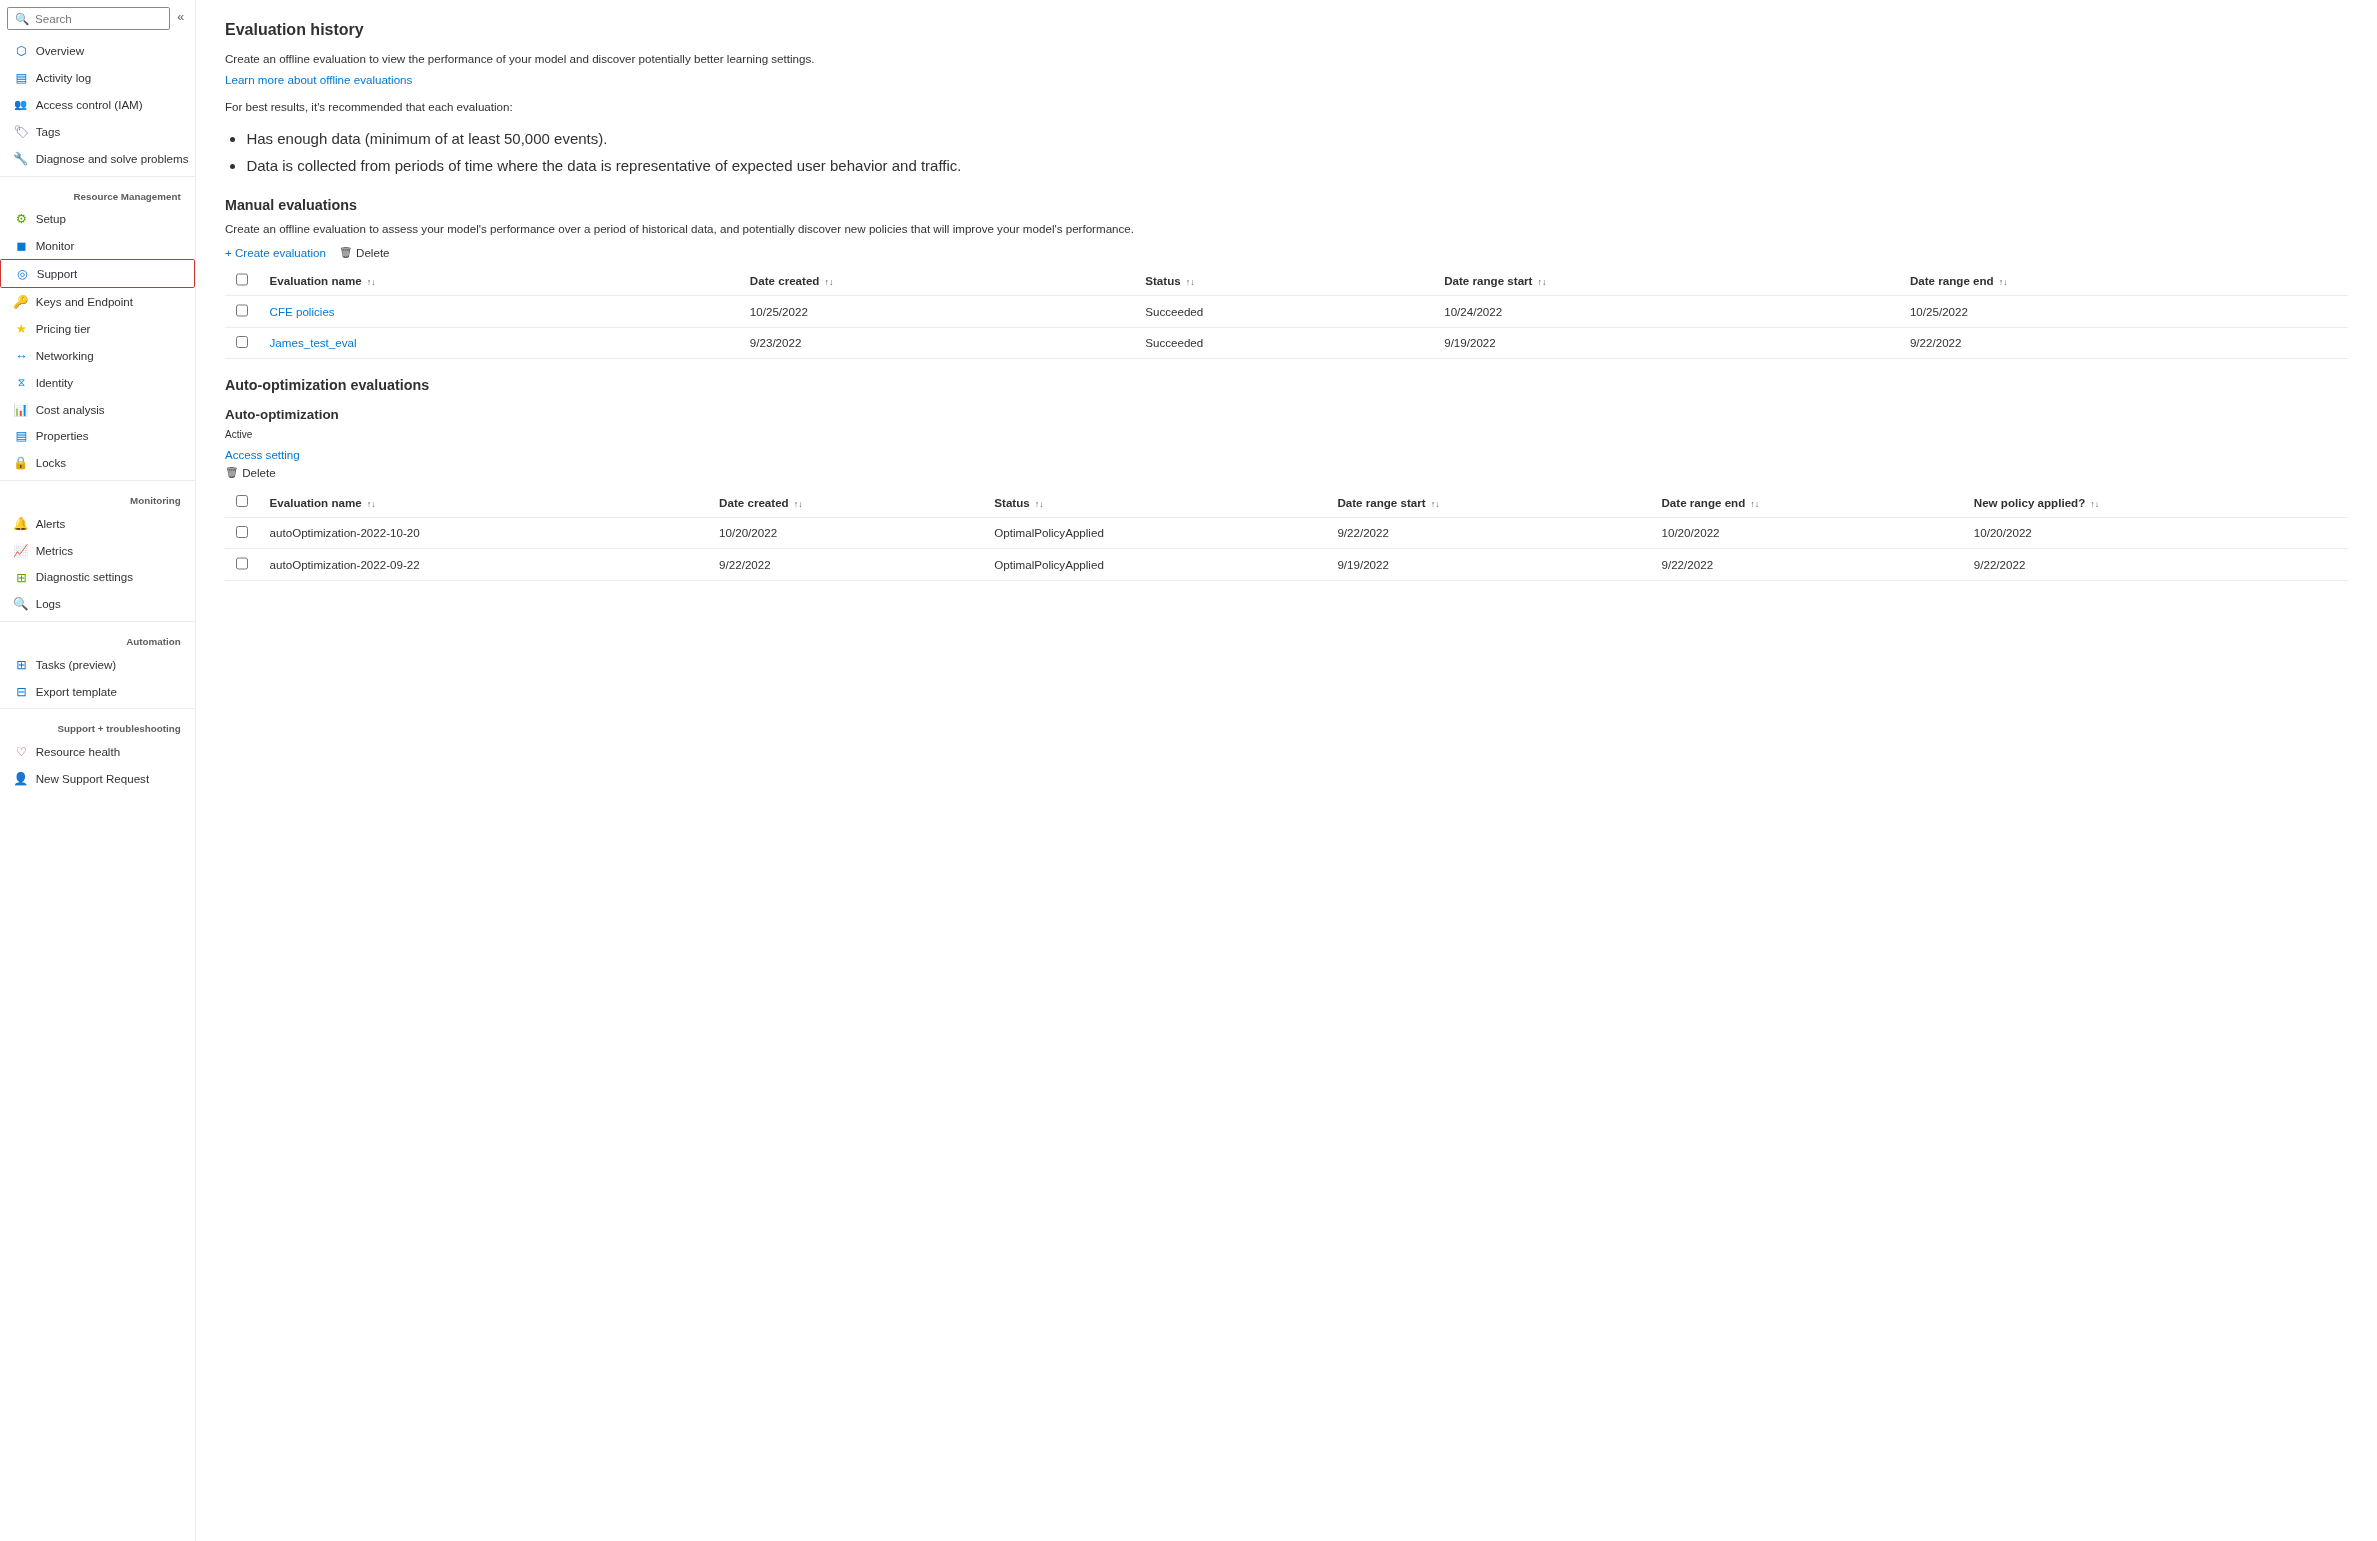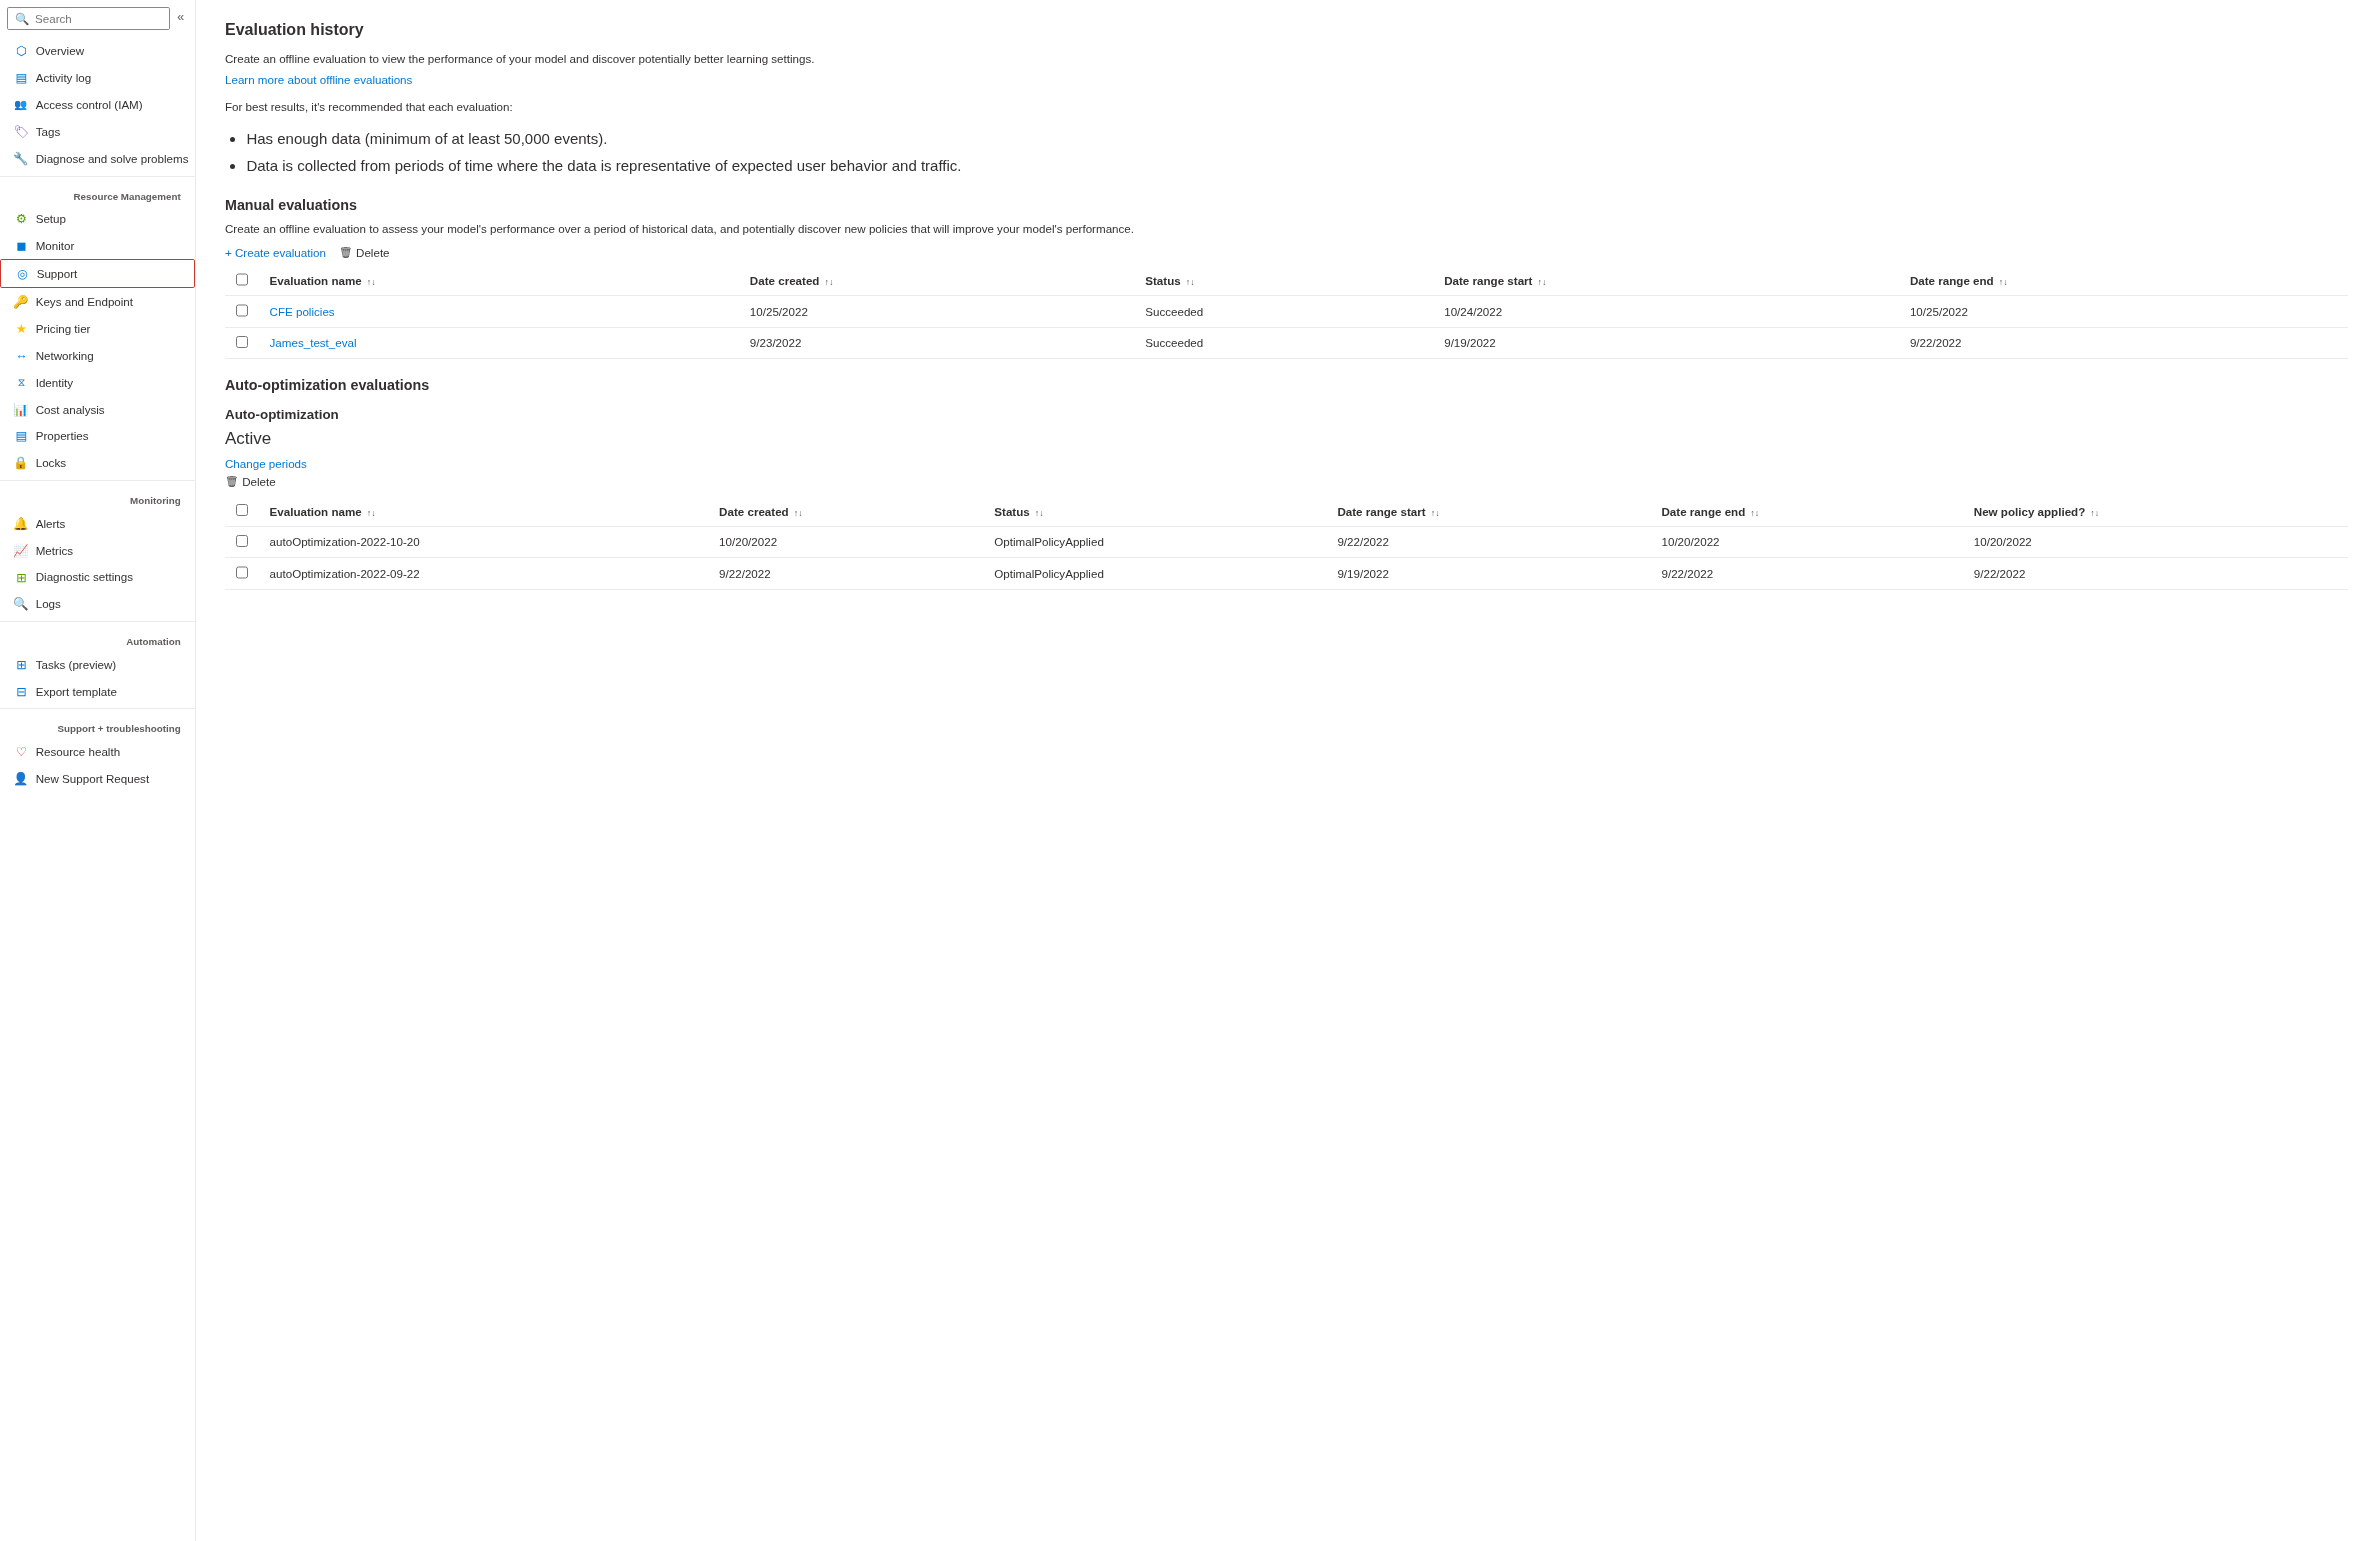--- a/index.html
+++ b/index.html
@@ -204,21 +204,21 @@
       padding: 7.1px 7.1px;
     }
 
     input[type="checkbox"] {
       cursor: pointer;
       width: 12.5px;
       height: 12.5px;
     }
 
     .auto-opt-label {
-      font-size: 17px;
+      font-size: 10px;
       color: #323130;
       margin: 7.1px 0 7.1px 0;
     }
 
     .change-setting-link {
       color: #0078d4;
       text-decoration: none;
       cursor: pointer;
       font-size: 11.6px;
       display: inline-block;
@@ -472,21 +472,21 @@
       </tr>
     </tbody>
   </table>
 
   
   <h2 class="section-title">Auto-optimization evaluations</h2>
 
   <h3 class="section-title" style="font-size:13.4px; margin-top:14.3px;">Auto-optimization</h3>
   <p class="auto-opt-label">Active</p>
 
-  <a class="change-setting-link">Change periods</a>
+  <a class="change-setting-link">Access setting</a>
 
   <div class="delete-link">
     <span style="font-size:10.7px;">🗑</span>
     <span>Delete</span>
   </div>
 
   
   <table class="eval-table">
     <thead>
       <tr>

